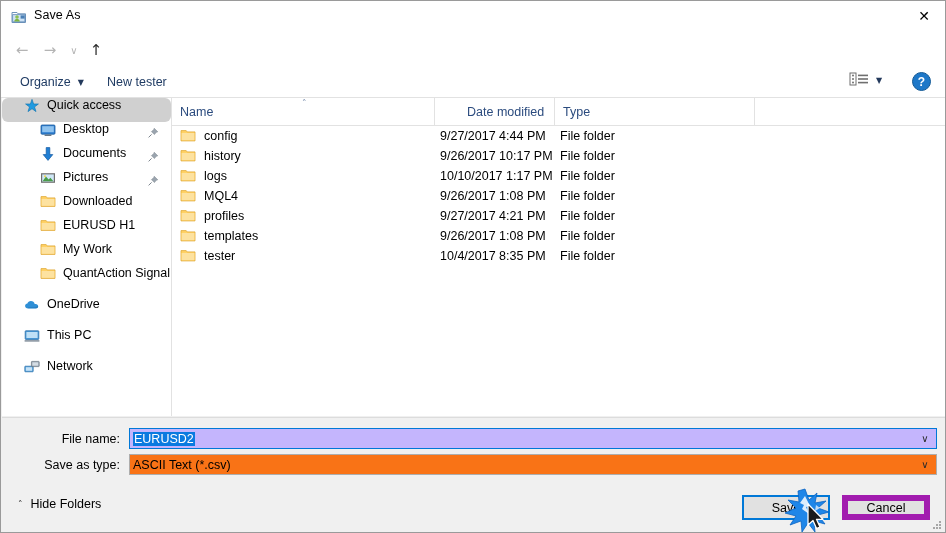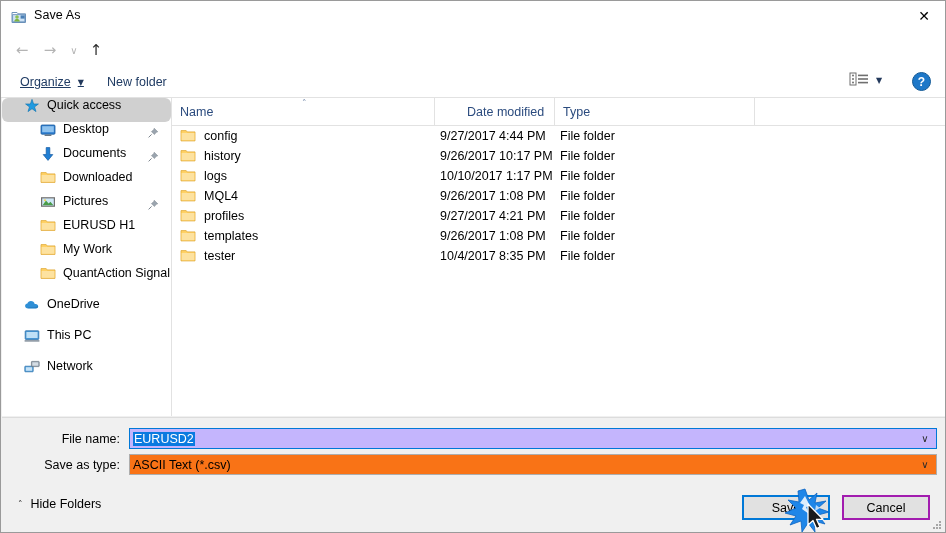--- a/index.html
+++ b/index.html
@@ -174,21 +174,21 @@
   .tb-item {
     position: absolute;
     top: 5px;
     height: 20px;
     display: flex; align-items: center;
     color: #1f3b63;
     font-size: 12.5px;
     padding: 0 5px;
     cursor: default;
   }
-  #tb-organize { left: 14px; text-decoration: underline; }
+  #tb-organize { left: 14px; }
   #tb-newfolder { left: 101px; }
   .tb-caret {
     margin-left: 7px;
     font-size: 8px;
     color: #23395c;
     font-family: "DejaVu Sans", sans-serif;
   }
   .tb-right {
     position: absolute;
     top: 4px;
@@ -392,21 +392,21 @@
     margin-right: 8px;
     color: #2b2b2b;
     font-family: "DejaVu Sans", sans-serif;
   }
   .dlgbtn {
     position: absolute;
     top: 6px;
     width: 88px; height: 25px;
     box-sizing: border-box;
     background: #e1e1e1;
-    border: 2px solid #a21caf;
+    border: 6px solid #a21caf;
     display: flex;
     align-items: center;
     justify-content: center;
     font-size: 12.5px;
     color: #000;
     cursor: default;
   }
   #btn-save {
     left: 740px;
     border: 2px solid #0078d7;
@@ -496,21 +496,21 @@
       </span>
     </div>
   </div>
 
   <div class="toolbar">
     <div class="tb-item" id="tb-organize">
       <span>Organize</span>
       <span class="tb-caret">▼</span>
     </div>
     <div class="tb-item" id="tb-newfolder">
-      <span>New folder</span>
+      <span>New tester</span>
     </div>
 
     <div class="tb-right" id="tb-viewmode">
       <span>
         <svg width="20" height="16" viewBox="0 0 20 16">
           <rect x="1" y="2" width="6" height="12" fill="none" stroke="#6f6f6f" stroke-width="1"></rect>
           <circle cx="4" cy="4.6" r="1" fill="#6f6f6f"></circle>
           <circle cx="4" cy="8" r="1" fill="#6f6f6f"></circle>
           <circle cx="4" cy="11.4" r="1" fill="#6f6f6f"></circle>
           <rect x="9" y="3.6" width="10" height="1.6" fill="#6f6f6f"></rect>
@@ -566,42 +566,42 @@
         <span class="sb-pin"><svg width="12" height="12" viewBox="0 0 12 12">
             <g fill="#9aa4ae" stroke="#7d868f" stroke-width=".5">
               <path d="M7.2 1.2 L10.8 4.8 L9.3 5.3 L7.4 7.6 L4.4 4.6 L6.7 2.7 Z"></path>
               <line x1="4.6" y1="7.4" x2="1.6" y2="10.4" stroke="#7d868f" stroke-width="1"></line>
             </g>
           </svg></span>
       </div>
       <div class="sb-item lvl1">
         <span class="sb-icon">
           <svg width="16" height="16" viewBox="0 0 16 16">
-            <path d="M1 2.6h5.2l1 1.3H15v8.5H1z" fill="#ffd165" stroke="#e0a93a" stroke-width=".8"></path>
-            <path d="M1.6 5H14.4v6.8H1.6z" fill="#fde2a0"></path>
-          </svg>
-        </span>
-        <span class="sb-label">Downloaded</span>
-      </div>
-      <div class="sb-item lvl1">
-        <span class="sb-icon">
-          <svg width="16" height="16" viewBox="0 0 16 16">
             <rect x="1" y="3.2" width="14" height="9.6" fill="#6f6f6f"></rect>
             <rect x="2.2" y="4.4" width="11.6" height="7.2" fill="#cfe7f7"></rect>
             <polygon points="2.6,11.2 6,6.6 8.6,9.6 10.4,7.8 13.4,11.2" fill="#4a9c4a"></polygon>
             <circle cx="5" cy="6.2" r="1" fill="#f4d34a"></circle>
           </svg>
         </span>
         <span class="sb-label">Pictures</span>
         <span class="sb-pin"><svg width="12" height="12" viewBox="0 0 12 12">
             <g fill="#9aa4ae" stroke="#7d868f" stroke-width=".5">
               <path d="M7.2 1.2 L10.8 4.8 L9.3 5.3 L7.4 7.6 L4.4 4.6 L6.7 2.7 Z"></path>
               <line x1="4.6" y1="7.4" x2="1.6" y2="10.4" stroke="#7d868f" stroke-width="1"></line>
             </g>
           </svg></span>
+      </div>
+      <div class="sb-item lvl1">
+        <span class="sb-icon">
+          <svg width="16" height="16" viewBox="0 0 16 16">
+            <path d="M1 2.6h5.2l1 1.3H15v8.5H1z" fill="#ffd165" stroke="#e0a93a" stroke-width=".8"></path>
+            <path d="M1.6 5H14.4v6.8H1.6z" fill="#fde2a0"></path>
+          </svg>
+        </span>
+        <span class="sb-label">Downloaded</span>
       </div>
       <div class="sb-item lvl1">
         <span class="sb-icon">
           <svg width="16" height="16" viewBox="0 0 16 16">
             <path d="M1 2.6h5.2l1 1.3H15v8.5H1z" fill="#ffd165" stroke="#e0a93a" stroke-width=".8"></path>
             <path d="M1.6 5H14.4v6.8H1.6z" fill="#fde2a0"></path>
           </svg>
         </span>
         <span class="sb-label">EURUSD H1</span>
       </div>

